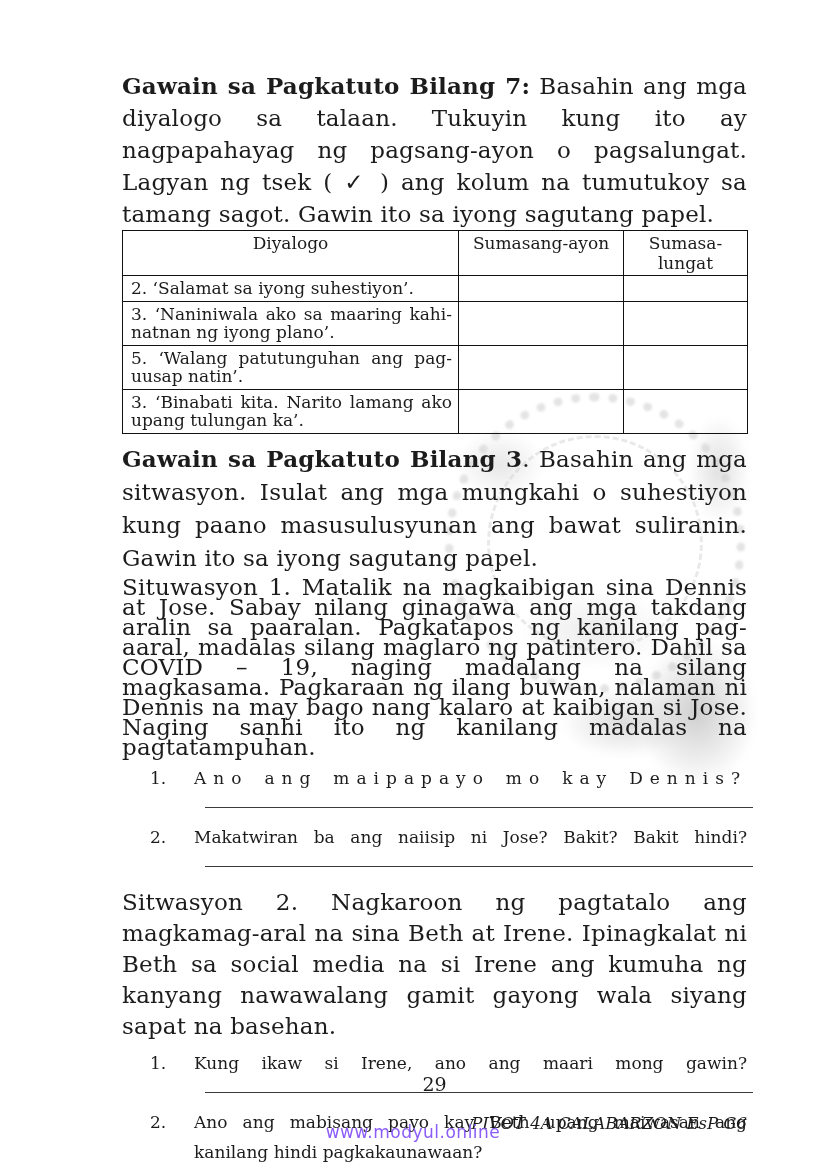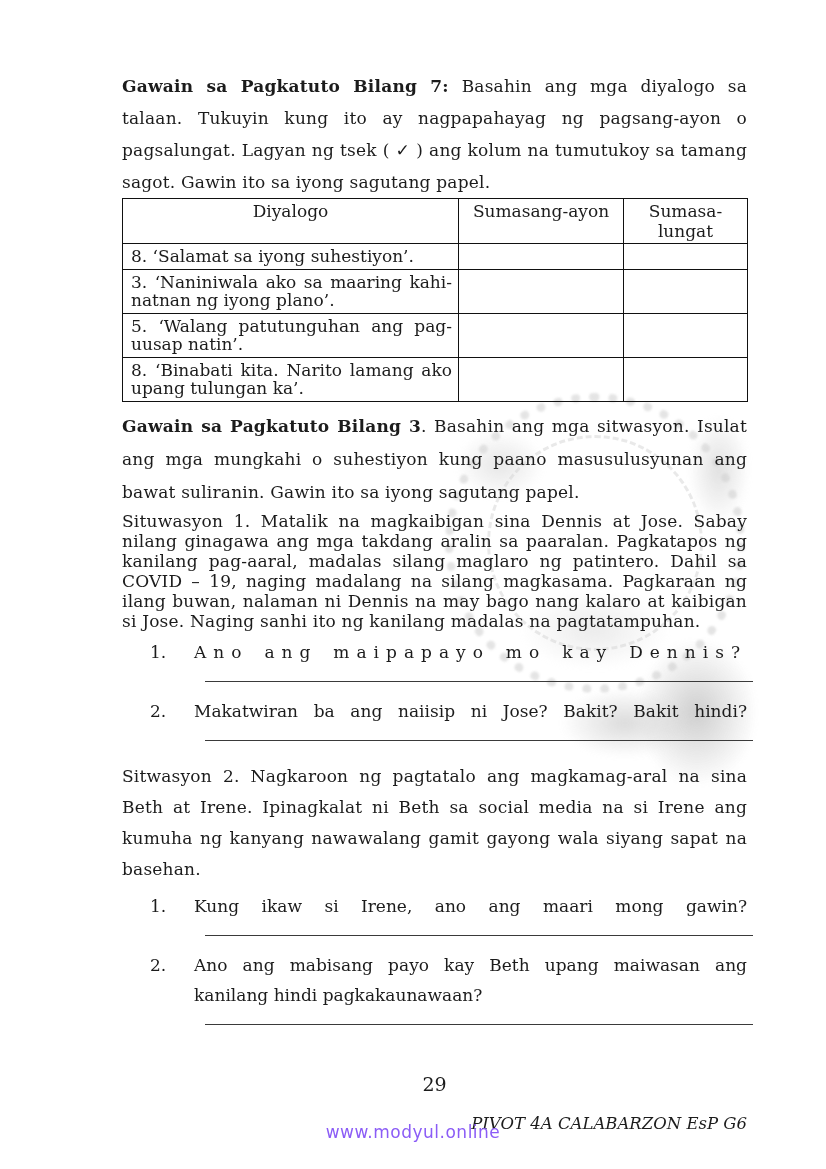--- a/index.html
+++ b/index.html
@@ -28,21 +28,21 @@
   .stamp-blob { position: absolute; border-radius: 50%; filter: blur(3px); }
   .blob1 { left: 638px; top: 640px; width: 118px; height: 145px; background: radial-gradient(ellipse, #c6c6c6 0%, rgba(198,198,198,0) 72%); opacity: .85; }
   .blob2 { left: 560px; top: 688px; width: 130px; height: 70px;  background: radial-gradient(ellipse, #cccccc 0%, rgba(204,204,204,0) 70%); opacity: .7; }
   .blob3 { left: 688px; top: 415px; width: 62px;  height: 110px; background: radial-gradient(ellipse, #d0d0d0 0%, rgba(208,208,208,0) 70%); opacity: .65; }
   .blob4 { left: 455px; top: 430px; width: 90px;  height: 70px;  background: radial-gradient(ellipse, #d6d6d6 0%, rgba(214,214,214,0) 70%); opacity: .6; }
   .blob5 { left: 520px; top: 590px; width: 150px; height: 80px;  background: radial-gradient(ellipse, #d8d8d8 0%, rgba(216,216,216,0) 70%); opacity: .5; }
 
   
   .content { position: absolute; left: 122px; top: 70px; width: 625px; z-index: 1; }
 
-  .para { margin: 0; font-size: 17px; line-height: 32px; text-align: justify; letter-spacing: .2px; }
+  .para { margin: 0; font-size: 23px; line-height: 32px; text-align: justify; letter-spacing: .2px; }
   .bold { font-weight: bold; }
 
   .p8   { margin-top: 8px;  line-height: 33px; }
   .sit1 { margin-top: 2px;  line-height: 20px; }
   .sit2 { margin-top: 20px; line-height: 31px; }
 
   
   table.dialog {
     border-collapse: collapse;
     width: 625px;
@@ -119,36 +119,36 @@
       </colgroup>
       <thead>
         <tr>
           <th>Diyalogo</th>
           <th>Sumasang-ayon</th>
           <th>Sumasa-lungat</th>
         </tr>
       </thead>
       <tbody>
         <tr>
-          <td class="dialog-text">8. ‘Salamat sa iyong suhestiyon’.</td>
+          <td class="dialog-text">2. ‘Salamat sa iyong suhestiyon’.</td>
           <td class="check-cell"></td>
           <td class="check-cell"></td>
         </tr>
         <tr>
           <td class="dialog-text">3. ‘Naniniwala ako sa maaring kahi-natnan ng iyong plano’.</td>
           <td class="check-cell"></td>
           <td class="check-cell"></td>
         </tr>
         <tr>
           <td class="dialog-text">5. ‘Walang patutunguhan ang pag-uusap natin’.</td>
           <td class="check-cell"></td>
           <td class="check-cell"></td>
         </tr>
         <tr>
-          <td class="dialog-text">8. ‘Binabati kita. Narito lamang ako upang tulungan ka’.</td>
+          <td class="dialog-text">3. ‘Binabati kita. Narito lamang ako upang tulungan ka’.</td>
           <td class="check-cell"></td>
           <td class="check-cell"></td>
         </tr>
       </tbody>
     </table>
 
     <p class="para p8"><span class="bold">Gawain sa Pagkatuto Bilang 3</span><span>. Basahin ang mga sitwasyon.  Isulat ang mga mungkahi o suhestiyon kung paano masusulusyunan ang bawat suliranin. Gawin ito sa iyong sagutang papel.</span></p>
 
     <p class="para sit1">Situwasyon 1. Matalik na magkaibigan sina Dennis at Jose. Sabay nilang ginagawa ang mga takdang aralin sa paaralan. Pagkatapos ng kanilang pag-aaral, madalas silang maglaro ng patintero. Dahil sa COVID – 19, naging madalang na silang magkasama. Pagkaraan ng ilang buwan, nalaman ni Dennis na may bago nang kalaro at kaibigan si Jose. Naging sanhi ito ng kanilang madalas na pagtatampuhan.</p>
 

